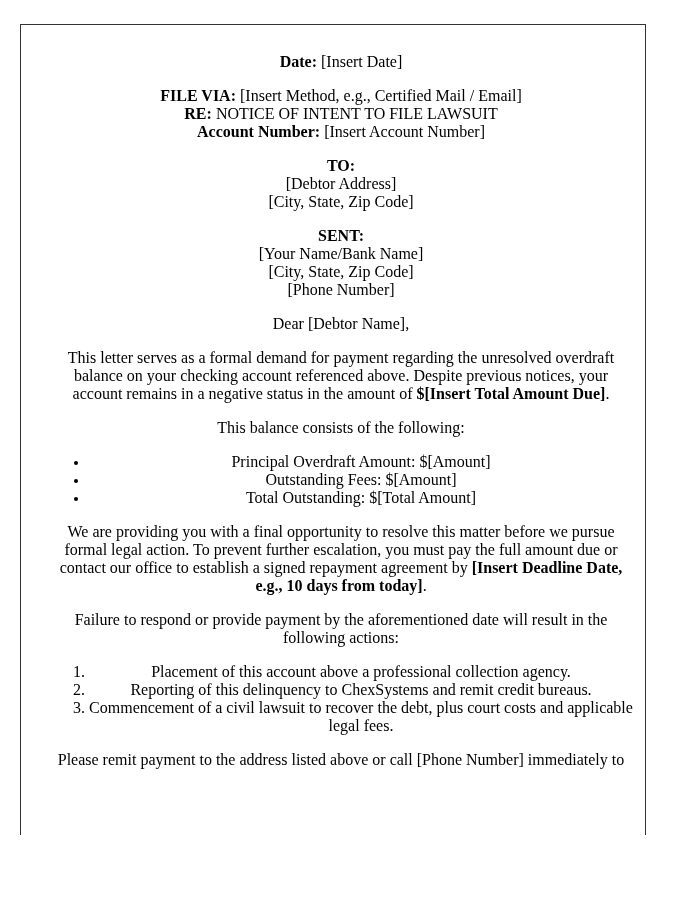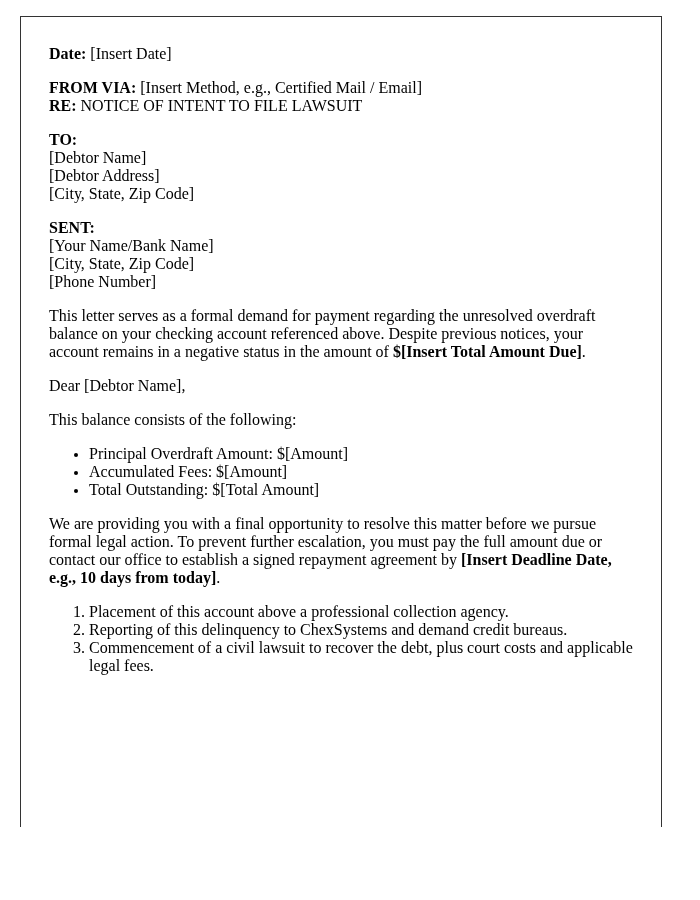--- a/index.html
+++ b/index.html
@@ -13,29 +13,30 @@
       position: relative;
       overflow: hidden;
       font-family: "Liberation Serif", "DejaVu Serif", serif;
       font-size: 16px;
       line-height: 18px;
       color: #000000;
     }
     .letter-box {
       position: absolute;
       left: 20px;
-      top: 16px;
+      top: 24px;
       width: 584px;
       height: 782px;
-      padding: 28px 28px 0 28px;
+      padding: 28px 12px 0 28px;
       border-top: 1px solid #333333;
       border-left: 1px solid #333333;
       border-right: 1px solid #333333;
       overflow: hidden;
       box-sizing: content-box;
+      text-align: center;
     }
     p {
       margin: 0 0 16px 0;
     }
     .line {
       display: block;
     }
     b {
       font-weight: bold;
     }
@@ -53,53 +54,55 @@
 </head>
 <body>
 
 <div class="letter-box">
 
   <p>
     <b>Date:</b><span> [Insert Date]</span>
   </p>
 
   <p>
-    <span class="line"><b>FROM VIA:</b><span> [Insert Method, e.g., Certified Mail / Email]</span></span>
+    <span class="line"><b>FILE VIA:</b><span> [Insert Method, e.g., Certified Mail / Email]</span></span>
     <span class="line"><b>RE:</b><span> NOTICE OF INTENT TO FILE LAWSUIT</span></span>
+    <span class="line"><b>Account Number:</b><span> [Insert Account Number]</span></span>
   </p>
 
   <p>
     <b class="line">TO:</b>
-    <span class="line">[Debtor Name]</span>
     <span class="line">[Debtor Address]</span>
     <span class="line">[City, State, Zip Code]</span>
   </p>
 
   <p>
     <b class="line">SENT:</b>
     <span class="line">[Your Name/Bank Name]</span>
     <span class="line">[City, State, Zip Code]</span>
     <span class="line">[Phone Number]</span>
   </p>
 
+  <p>Dear [Debtor Name],</p>
+
   <p><span>This letter serves as a formal demand for payment regarding the unresolved overdraft balance on your checking account referenced above. Despite previous notices, your account remains in a negative status in the amount of </span><b>$[Insert Total Amount Due]</b><span>.</span></p>
-
-  <p>Dear [Debtor Name],</p>
 
   <p>This balance consists of the following:</p>
 
   <ul>
     <li>Principal Overdraft Amount: $[Amount]</li>
-    <li>Accumulated Fees: $[Amount]</li>
+    <li>Outstanding Fees: $[Amount]</li>
     <li>Total Outstanding: $[Total Amount]</li>
   </ul>
 
   <p><span>We are providing you with a final opportunity to resolve this matter before we pursue formal legal action. To prevent further escalation, you must pay the full amount due or contact our office to establish a signed repayment agreement by </span><b>[Insert Deadline Date, e.g., 10 days from today]</b><span>.</span></p>
 
+  <p>Failure to respond or provide payment by the aforementioned date will result in the following actions:</p>
 
   <ol>
     <li>Placement of this account above a professional collection agency.</li>
-    <li>Reporting of this delinquency to ChexSystems and demand credit bureaus.</li>
+    <li>Reporting of this delinquency to ChexSystems and remit credit bureaus.</li>
     <li>Commencement of a civil lawsuit to recover the debt, plus court costs and applicable legal fees.</li>
   </ol>
 
+  <p>Please remit payment to the address listed above or call [Phone Number] immediately to</p>
 
 </div>
 
 </body></html>

